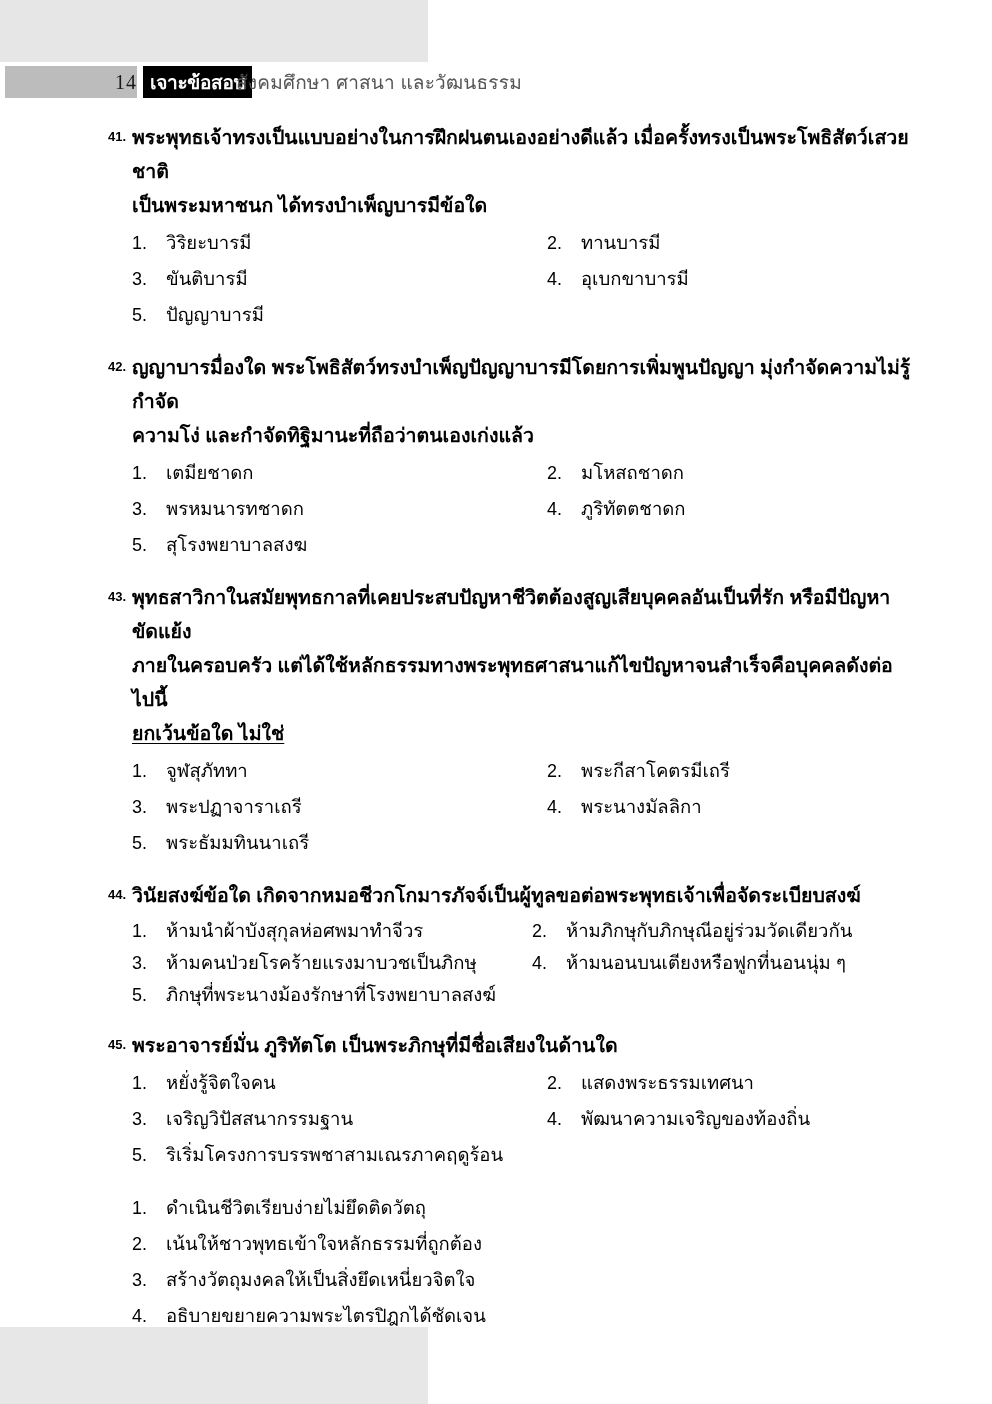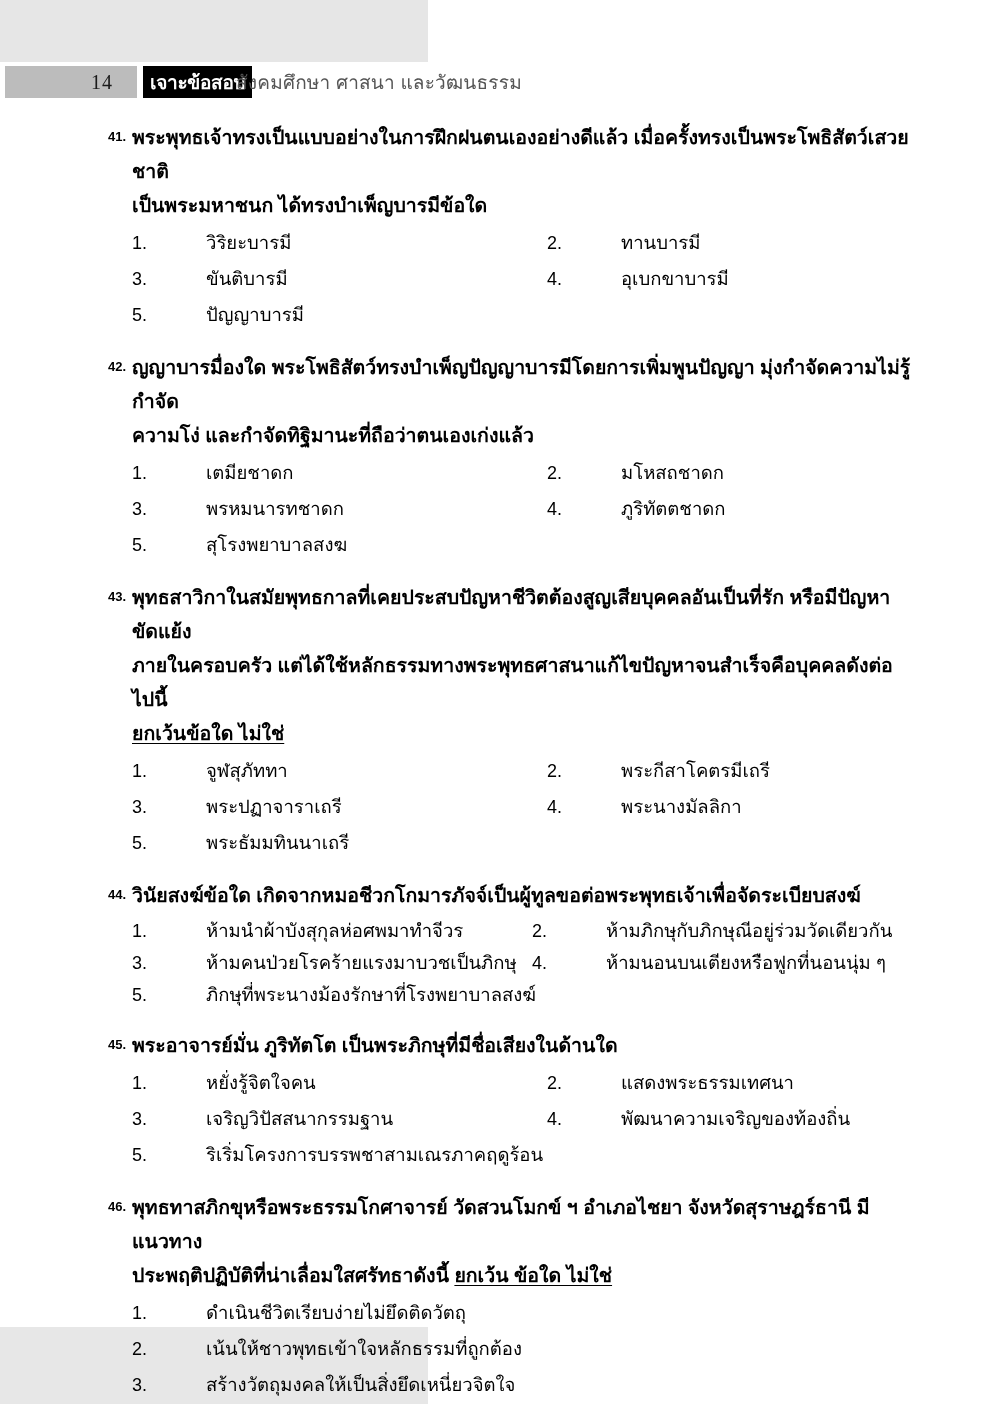--- a/index.html
+++ b/index.html
@@ -47,21 +47,21 @@
     position: absolute;
     left: 5px;
     top: 4px;
     width: 132px;
     height: 32px;
     background: #bcbcbc;
     display: flex;
     align-items: center;
     justify-content: flex-end;
     box-sizing: border-box;
-    padding-right: 24px;
+    padding-right: 0;
   }
   .header-pagenum {
     font-size: 20px;
     color: #1a1a1a;
     letter-spacing: 1px;
     font-family: "Liberation Serif", "DejaVu Serif", serif;
   }
   .header-brandbox {
     position: absolute;
     left: 143px;
@@ -150,21 +150,20 @@
   }
   .opt-wide .opt:first-child { width: 415px; }
   .opt-num {
     width: 34px;
     flex: 0 0 34px;
     font-family: "Liberation Sans", "DejaVu Sans", sans-serif;
     font-size: 18px;
   }
   .opt-text {
     white-space: nowrap;
-    margin-left: 40px;
   }
 
   
   .options.compact .opt { line-height: 31px; }
   .options.compact .opt-row .opt:first-child { width: 400px; }
 
   
   .options.single .opt { line-height: 36px; }
 </style>
 </head>
@@ -358,25 +357,20 @@
       <div class="opt-row">
         <div class="opt">
           <span class="opt-num">5.</span>
           <span class="opt-text">ริเริ่มโครงการบรรพชาสามเณรภาคฤดูร้อน</span>
         </div>
       </div>
     </div>
   </div>
 
   <div class="question">
-    <div class="q-stem">
-      <span class="q-number">46.</span>
-      <span class="q-stem-line">พุทธทาสภิกขุหรือพระธรรมโกศาจารย์ วัดสวนโมกข์ ฯ  อำเภอไชยา จังหวัดสุราษฎร์ธานี มีแนวทาง</span>
-      <span class="q-stem-line underline"><span>ประพฤติปฏิบัติที่น่าเลื่อมใสศรัทธาดังนี้ </span><span class="u">ยกเว้น  ข้อใด  ไม่ใช่</span></span>
-    </div>
     <div class="options single">
       <div class="opt-row">
         <div class="opt">
           <span class="opt-num">1.</span>
           <span class="opt-text">ดำเนินชีวิตเรียบง่ายไม่ยึดติดวัตถุ</span>
         </div>
       </div>
       <div class="opt-row">
         <div class="opt">
           <span class="opt-num">2.</span>

